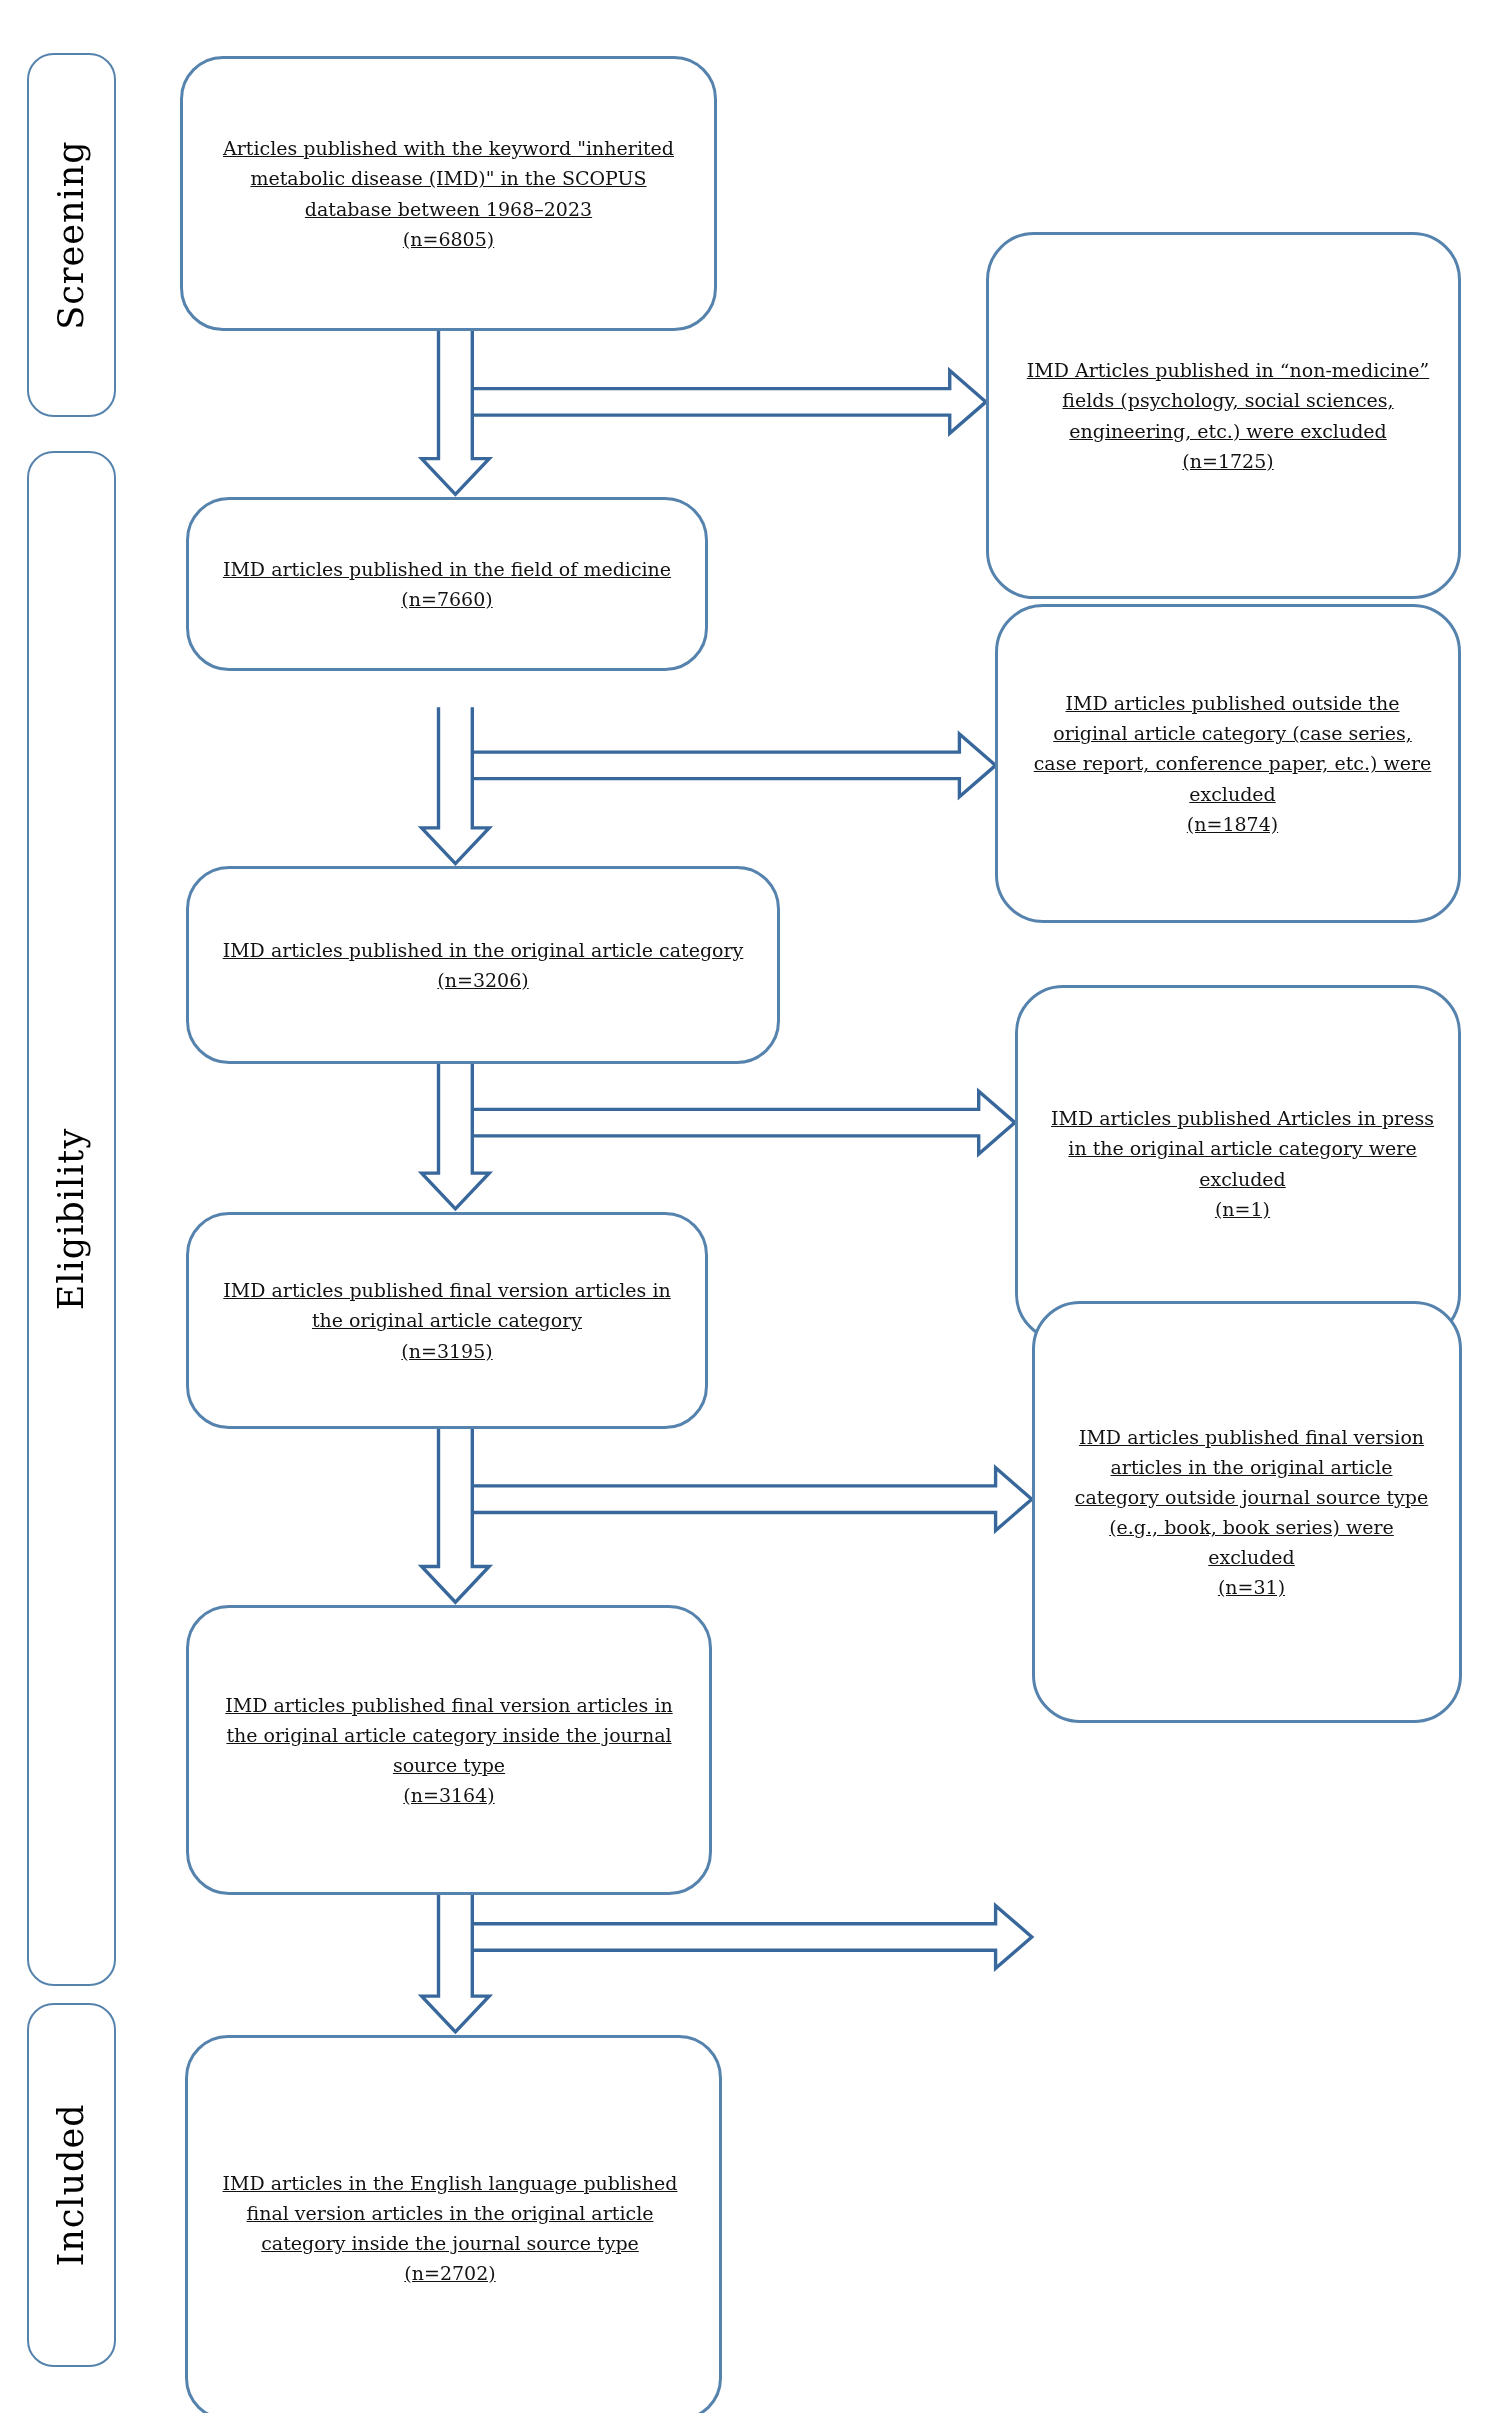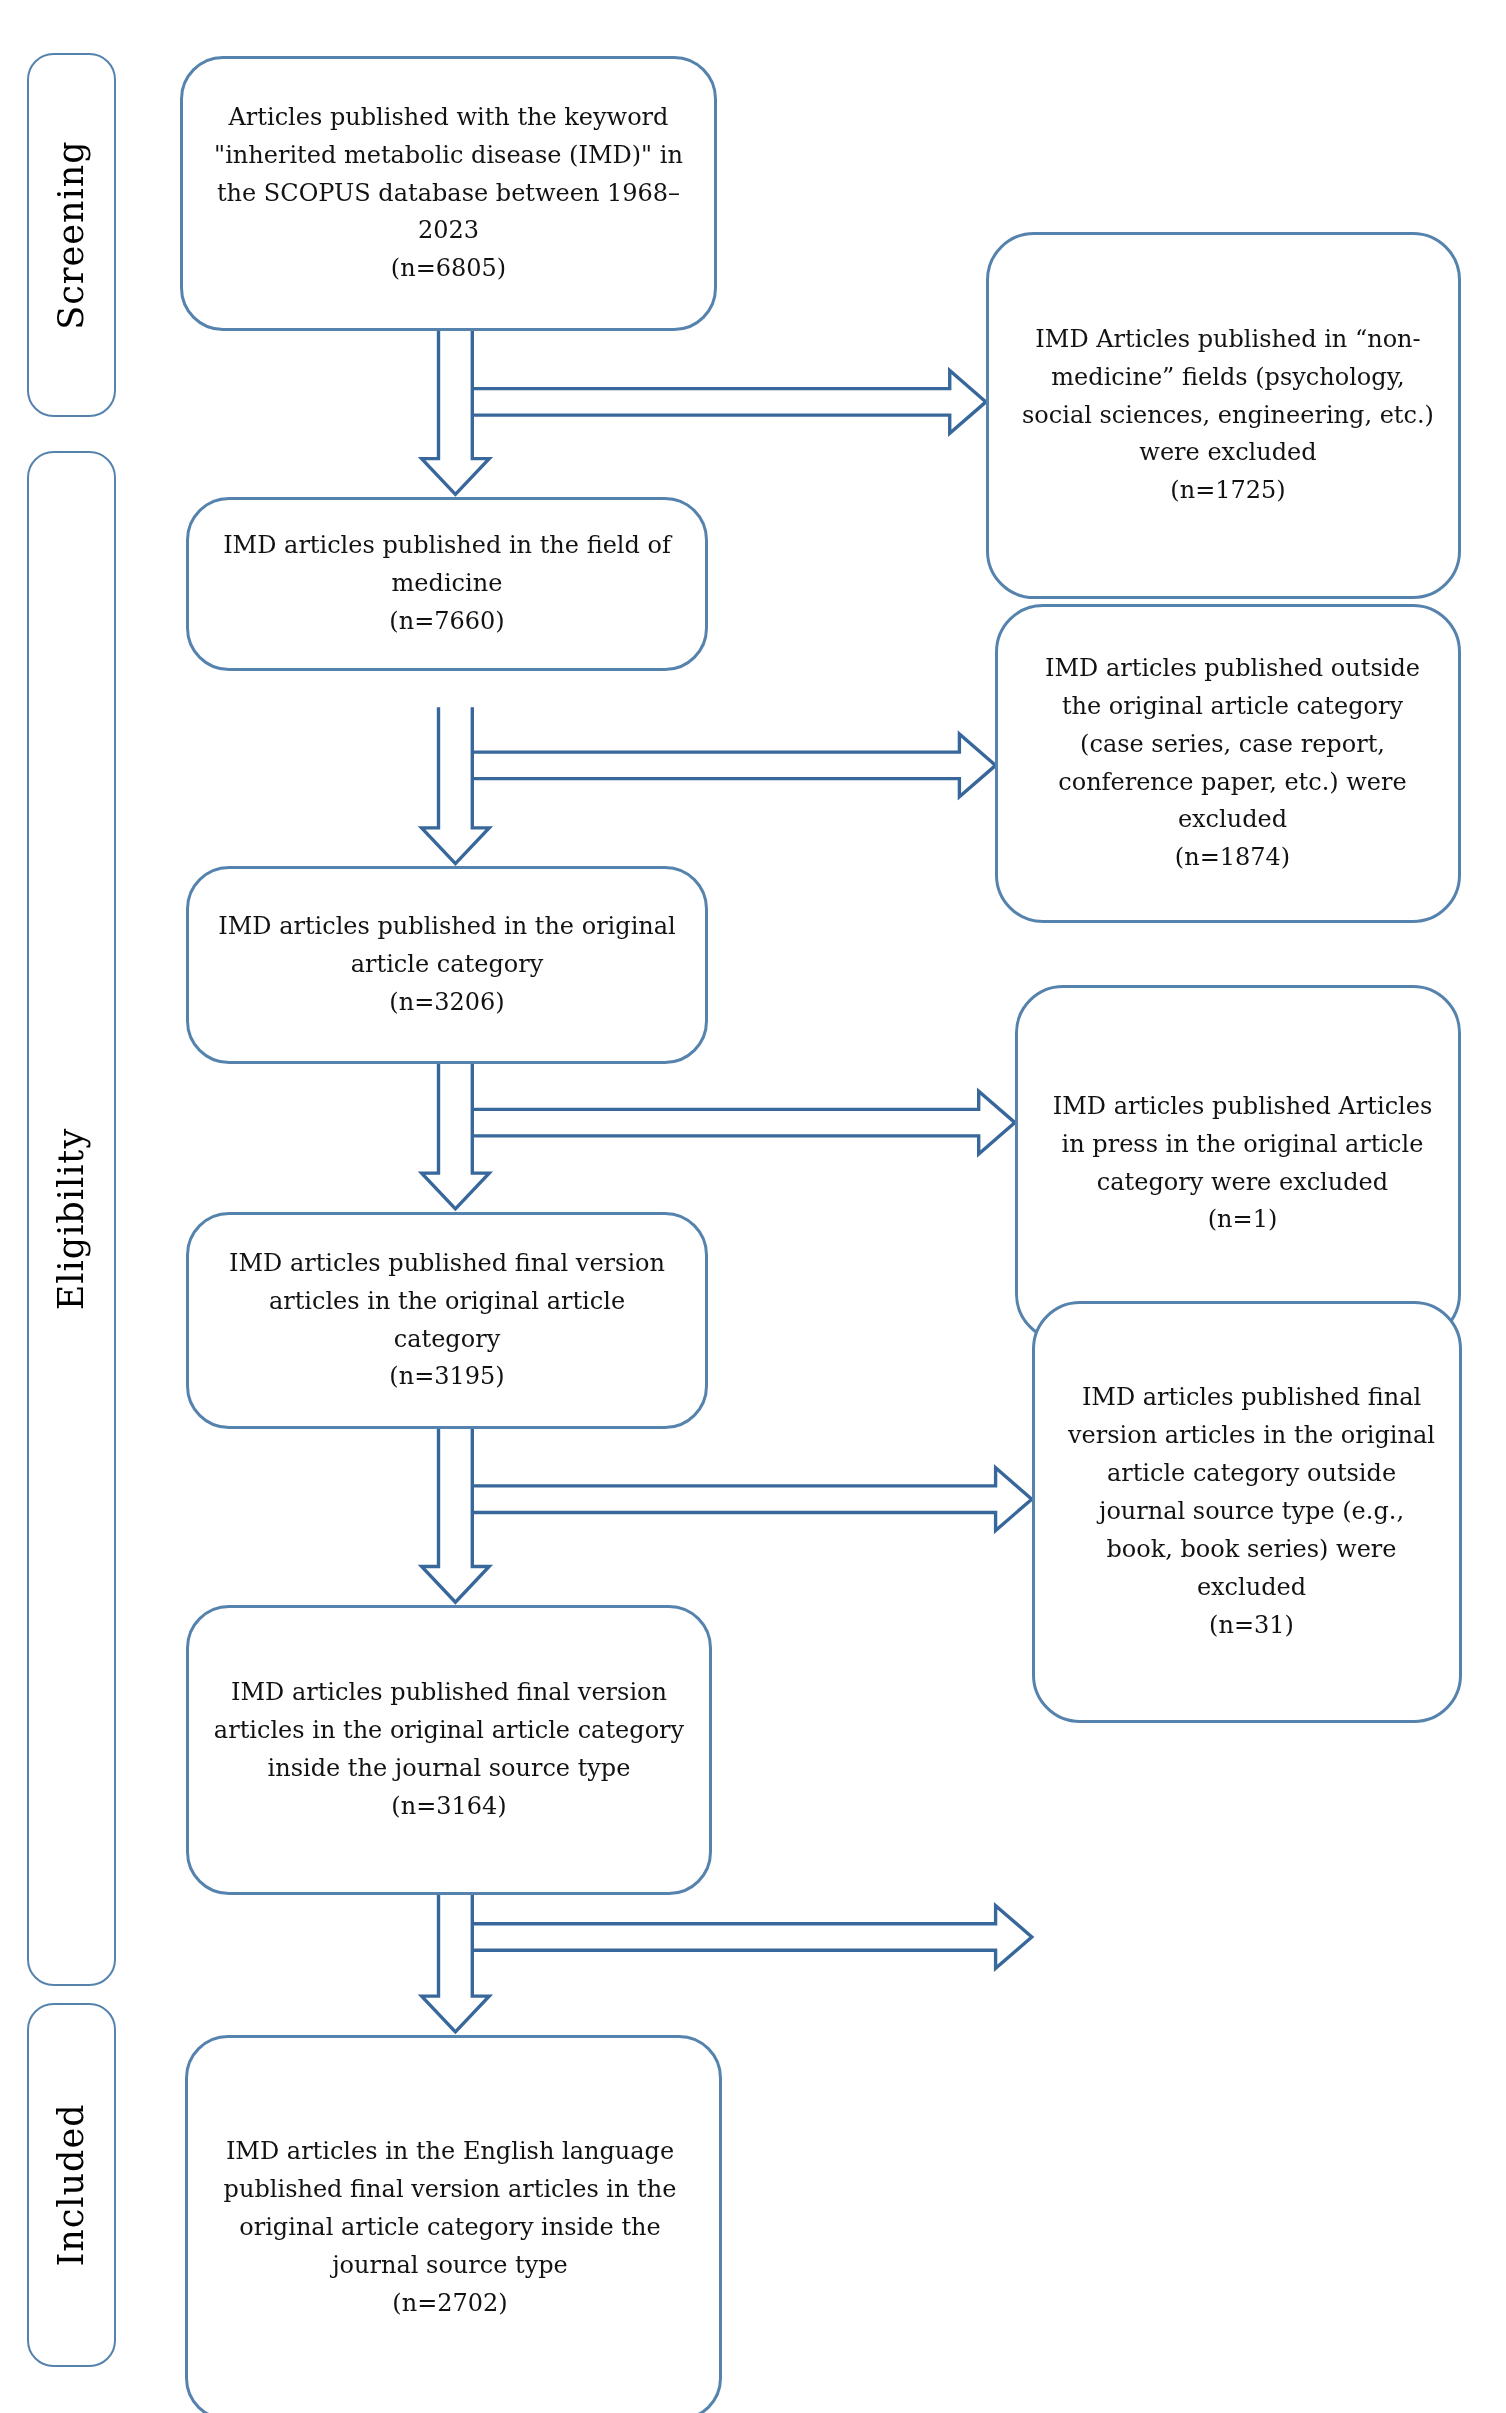--- a/index.html
+++ b/index.html
@@ -21,22 +21,23 @@
   .connectors{position:absolute;left:0;top:0;width:1507px;height:2434px;}
   .connectors path{fill:#ffffff;stroke:var(--arrow);stroke-width:7;stroke-linejoin:miter;}
   .box{
     position:absolute;
     box-sizing:border-box;
     border:3.4px solid var(--box-border);
     background:#ffffff;
     display:flex;flex-direction:column;
     align-items:center;justify-content:center;
     text-align:center;
-    font-size:24px;line-height:1.58;
+    font-size:19px;line-height:1.58;
     padding:9.7px 23px;
+    text-decoration:underline;
   }
   .main-box{border-radius:43px;z-index:2;}
   .excl-box{border-radius:48px;z-index:2;padding-left:32px;}
   .stage{
     position:absolute;
     box-sizing:border-box;
     border:2.9px solid var(--box-border);
     border-radius:26.5px;
     background:#ffffff;
     display:flex;align-items:center;justify-content:center;
@@ -49,21 +50,21 @@
     letter-spacing:1px;
     color:#000;
   }
   
   #stage-screening  {left:26.5px;  top:53px;  width:89px; height:364px;}
   #stage-eligibility{left:26.5px;  top:451px;  width:89px; height:1535px;}
   #stage-included   {left:26.5px;  top:2003px; width:89px; height:364px;}
   
   #m0{left:180px; top:56px;  width:537px; height:275px;}
   #m1{left:186px; top:497px; width:522px; height:174px;}
-  #m2{left:186px; top:866px; width:522px; height:198px;}
+  #m2{left:186px; top:866px; width:594px; height:198px;}
   #m3{left:186px; top:1212px; width:522px; height:217px;}
   #m4{left:186px; top:1605px; width:526px; height:290px;}
   #m5{left:185px; top:2035px; width:537px; height:386px;padding-left:16px;}
   
   #e0{left:986px; top:232px;  width:475px; height:367px;}
   #e1{left:995px; top:604px; width:466px; height:319px;}
   #e2{left:1015px; top:985px; width:446px; height:357px;}
   #e3{left:1032px; top:1301px; width:430px; height:422px;}
   #e4{left:1032px; top:1781px; width:430px; height:432px;}
 </style>

